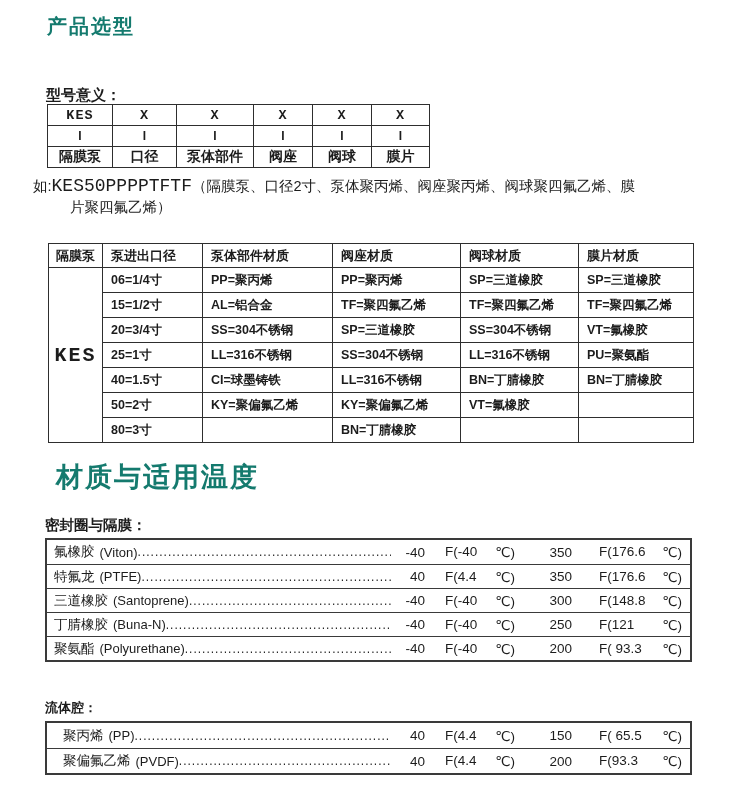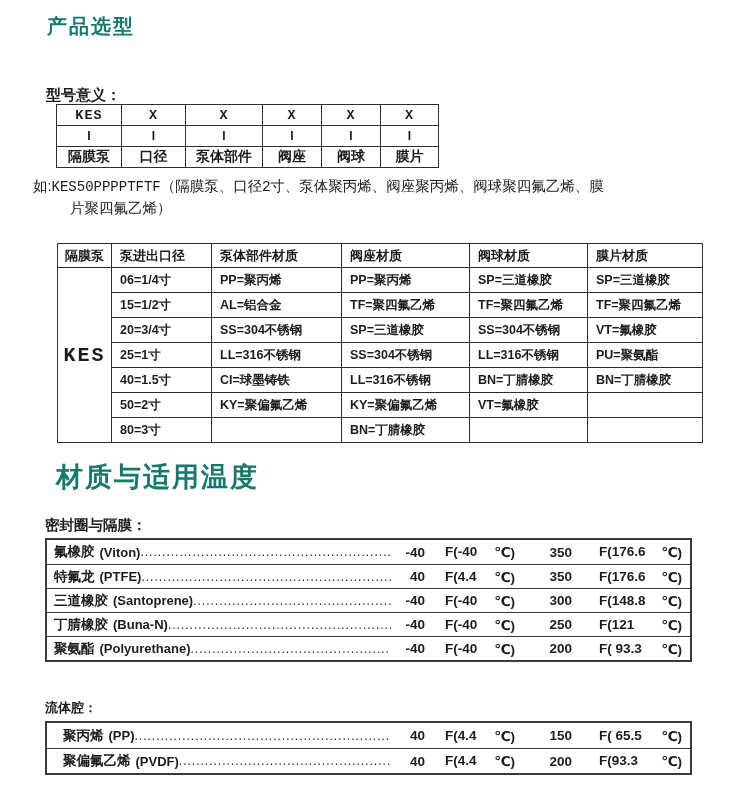--- a/index.html
+++ b/index.html
@@ -23,21 +23,21 @@
     position:absolute;
     font-size:15px;
     font-weight:600;
     color:#1c1c1c;
   }
   #model-meaning-label { left:46px; top:86px; }
   #seal-label  { left:45px; top:516px; font-size:14.5px; }
   #fluid-label { left:45px; top:699px; font-size:13px; }
 
   
-  table { border-collapse:collapse;margin-left:9px; }
+  table { border-collapse:collapse; }
   #model-table {
     position:absolute; left:47px; top:104px;
     width:383px; table-layout:fixed;
   }
   #model-table td {
     border:1px solid #2e2e2e;
     height:21px;
     text-align:center;
     vertical-align:middle;
     font-size:13px;
@@ -72,37 +72,37 @@
   }
 
   
   #example-note {
     position:absolute; left:33px; top:176px;
     font-size:14.5px; font-weight:500; line-height:21px;
     white-space:nowrap;
   }
   #example-note .code {
     font-family:"Liberation Mono","DejaVu Sans Mono",monospace;
-    font-size:14px; letter-spacing:0;
+    font-size:18px; letter-spacing:0;
   }
   #example-note .line2 { padding-left:37px; }
 
   
   .temp-table {
     position:absolute; left:45px; width:647px;
     border:2px solid #3a3a3a;
   }
   #seal-table  { top:538px; }
   #fluid-table { top:721px; }
   .trow {
     display:flex; align-items:center;
     height:24px;
     padding:0 8px 0 7px;
     border-top:1px solid #3a3a3a;
-    font-size:13.5px; font-weight:700;
+    font-size:13.5px; font-weight:400;
   }
   #fluid-table .trow { height:25px;padding-left:16px; }
   .trow:first-child { border-top:none; }
   .mat { white-space:nowrap; }
   .en  { white-space:nowrap; margin-left:5px; font-size:13px; }
   .dots {
     flex:1; overflow:hidden; white-space:nowrap;
     font-weight:400; font-size:12px; letter-spacing:1px;
     color:#222;
   }

